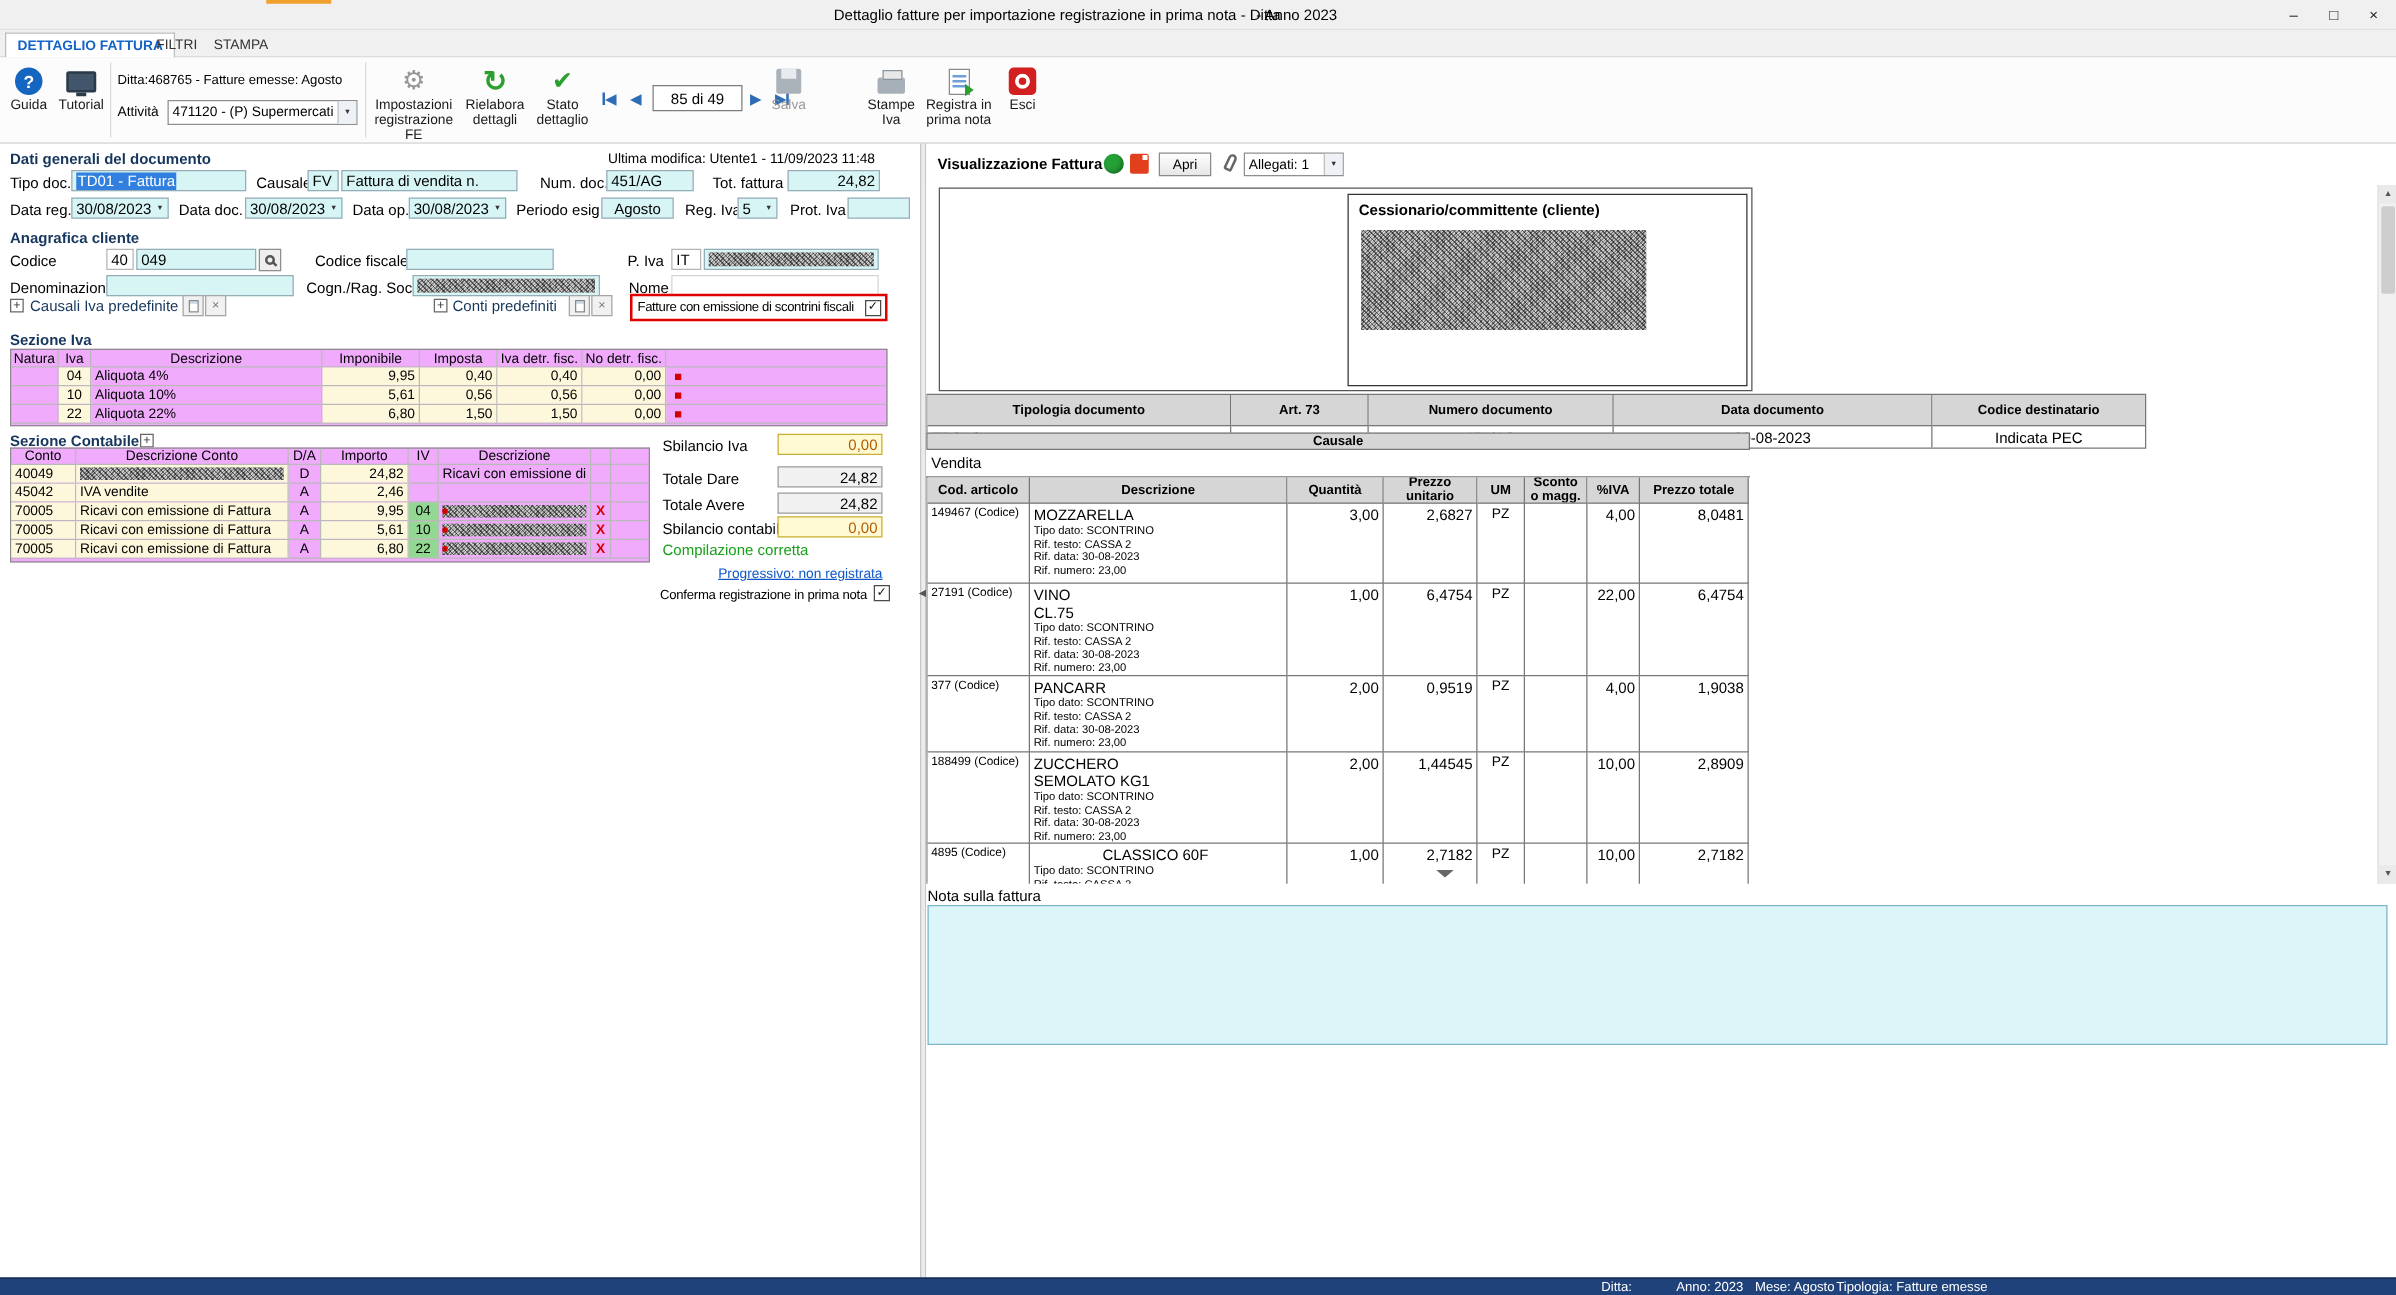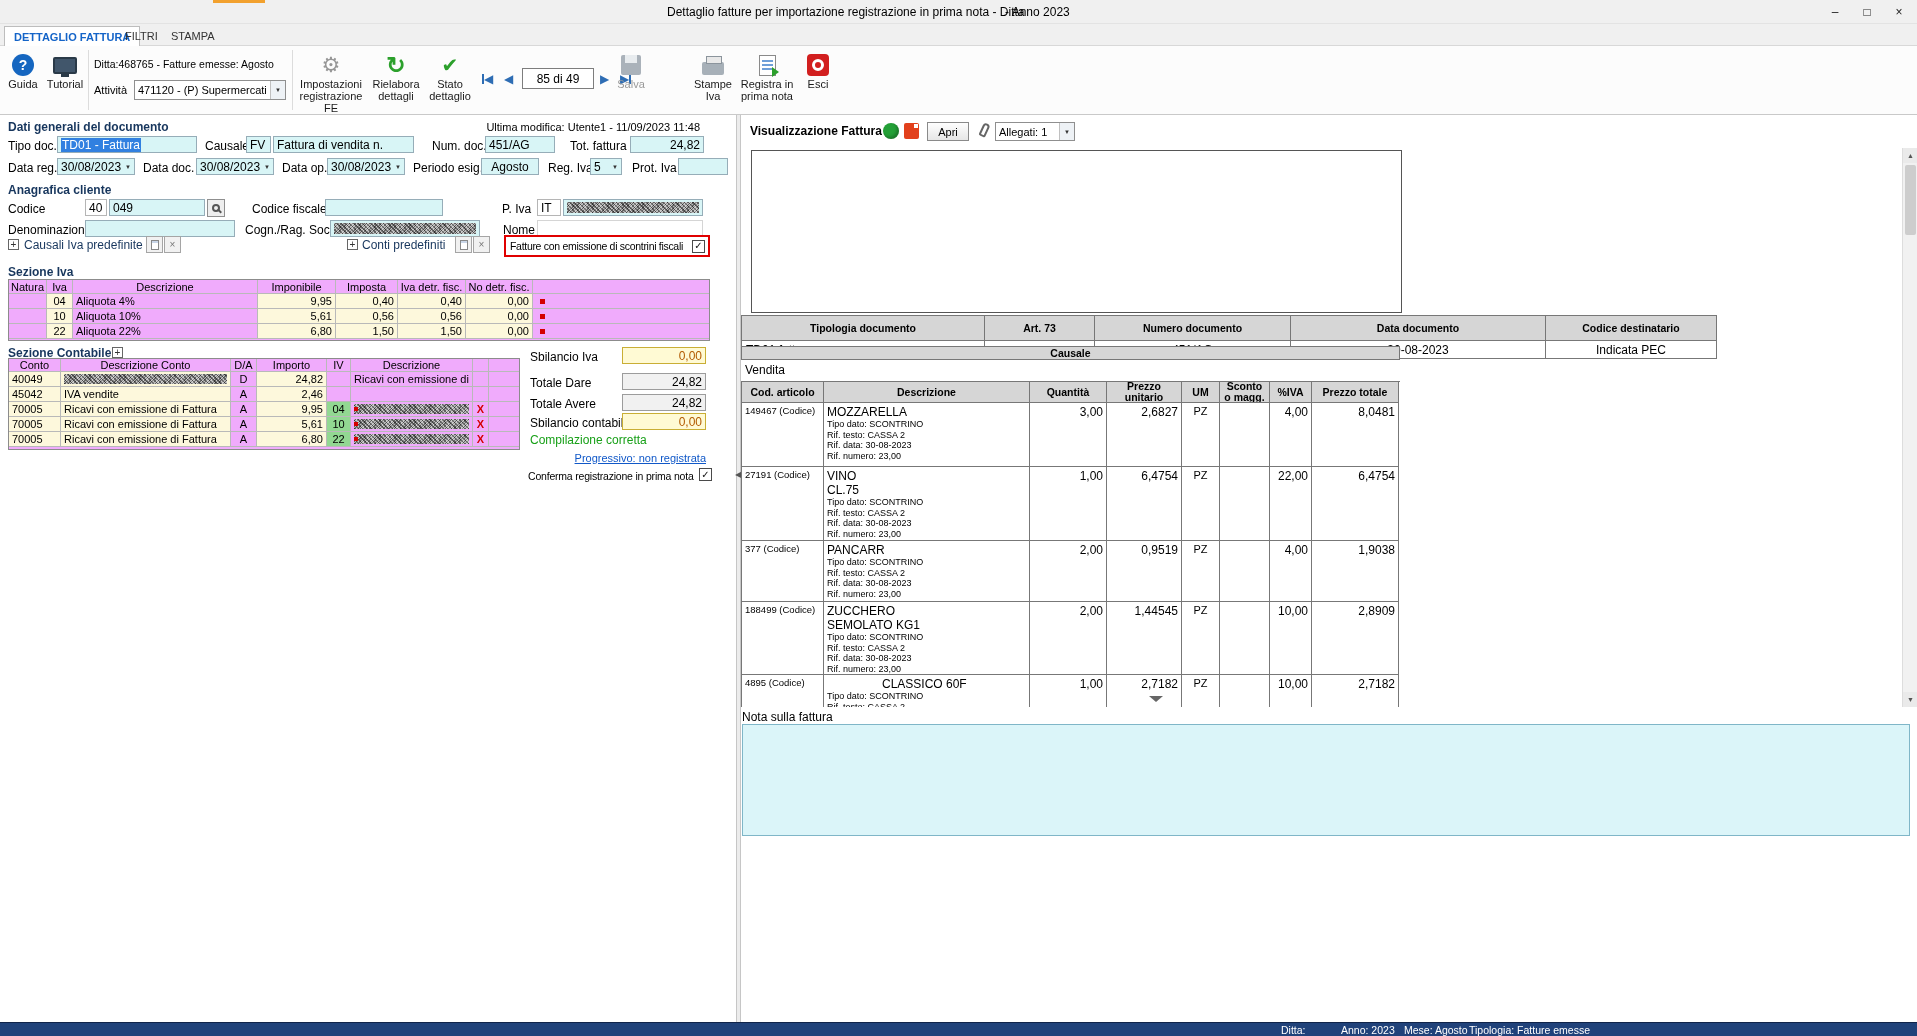--- a/index.html
+++ b/index.html
@@ -443,20 +443,24 @@
   <div class="btn" style="left:186px;top:7px;width:42px">Apri</div>
   <div class="clip" style="left:240px;top:8px"></div>
   <div class="combo" style="left:254px;top:7px;width:80px;height:19px">
     <div class="txt">Allegati: 1</div>
     <div class="arr">▼</div>
   </div>
 
   <div class="viewer">
 
     <div class="partyouter">
+      <div class="partybox" style="left:326px;width:320px">
+        <div class="ptitle">Cessionario/committente (cliente)</div>
+        <div class="noise" style="position:absolute;left:10px;top:28px;width:228px;height:80px"></div>
+      </div>
     </div>
 
     <div class="vtbl" style="left:0;top:167px;width:976px">
       <div class="vrow" style="height:25px">
         <div class="vhd" style="width:243px">Tipologia documento</div>
         <div class="vhd" style="width:110px">Art. 73</div>
         <div class="vhd" style="width:196px">Numero documento</div>
         <div class="vhd" style="width:255px">Data documento</div>
         <div class="vhd" style="width:170px;border-right:none">Codice destinatario</div>
       </div>

